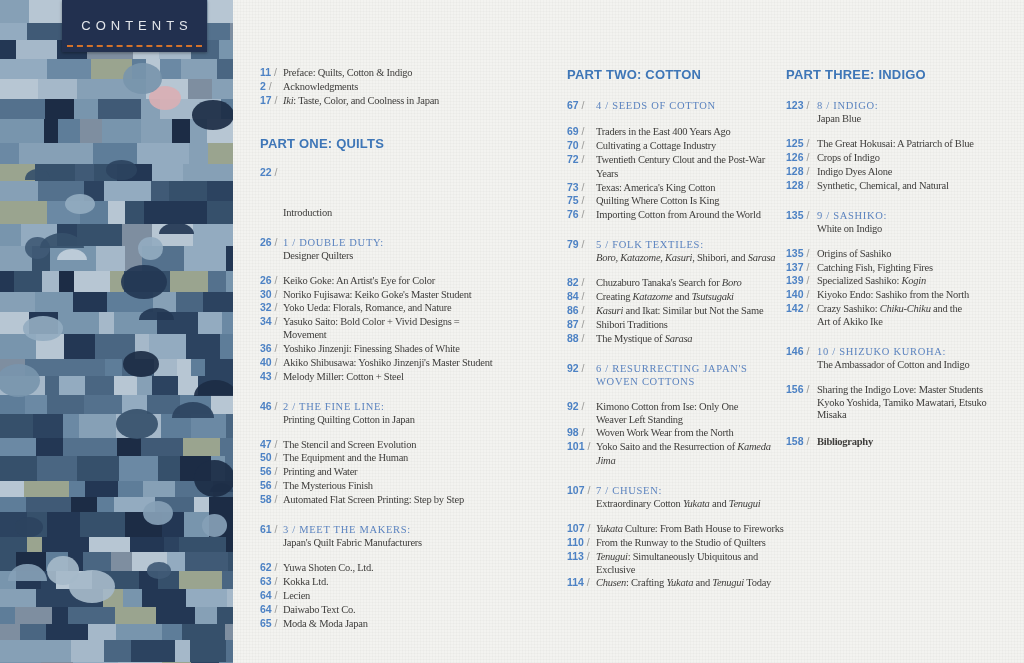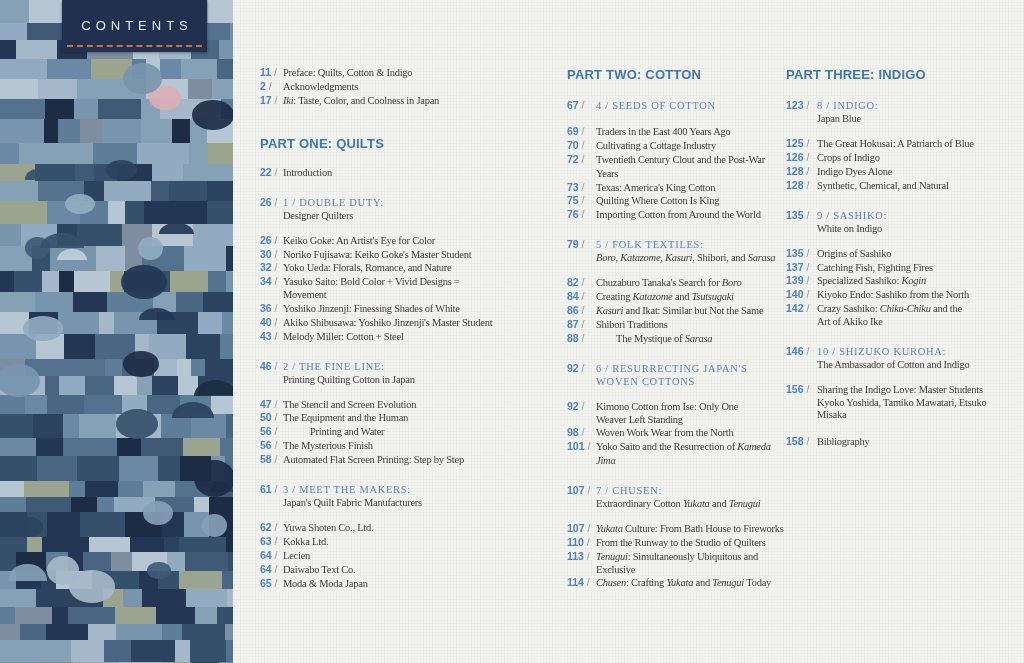--- a/index.html
+++ b/index.html
@@ -490,21 +490,21 @@
           <span class="num-cell"><span style="color: rgb(77, 130, 196);">17</span><span class="sl" style="color: rgb(154, 154, 152);"> /</span></span>
           <div class="etext" style="color: rgb(63, 62, 60);">
             <div class="line"><i>Iki</i><span>: Taste, Color, and Coolness in Japan</span></div>
           </div>
         </div>
       </div>
       <div class="part" style="color: rgb(62, 118, 183);">PART ONE: QUILTS</div>
       <div class="group">
         <div class="row entry">
           <span class="num-cell"><span style="color: rgb(77, 130, 196);">22</span><span class="sl" style="color: rgb(154, 154, 152);"> /</span></span>
-          <div class="etext" style="color: rgb(63, 62, 60);">
+          <div class="etext" style="color: rgb(63, 62, 60); margin-top: 40px;">
             <div class="line"><span>Introduction</span></div>
           </div>
         </div>
       </div>
       <div class="row chapter">
         <span class="num-cell"><span style="color: rgb(77, 130, 196);">26</span><span class="sl" style="color: rgb(154, 154, 152);"> /</span></span>
         <div>
           <div class="ch-title" style="color: rgb(91, 131, 191);">1 / DOUBLE DUTY:</div>
           <div class="ch-sub" style="color: rgb(63, 62, 60);"><span>Designer Quilters</span></div>
         </div>
@@ -569,21 +569,21 @@
           </div>
         </div>
         <div class="row entry">
           <span class="num-cell"><span style="color: rgb(77, 130, 196);">50</span><span class="sl" style="color: rgb(154, 154, 152);"> /</span></span>
           <div class="etext" style="color: rgb(63, 62, 60);">
             <div class="line"><span>The Equipment and the Human</span></div>
           </div>
         </div>
         <div class="row entry">
           <span class="num-cell"><span style="color: rgb(77, 130, 196);">56</span><span class="sl" style="color: rgb(154, 154, 152);"> /</span></span>
-          <div class="etext" style="color: rgb(63, 62, 60); margin-left: 27px;">
+          <div class="etext" style="color: rgb(63, 62, 60);">
             <div class="line"><span>Printing and Water</span></div>
           </div>
         </div>
         <div class="row entry">
           <span class="num-cell"><span style="color: rgb(77, 130, 196);">56</span><span class="sl" style="color: rgb(154, 154, 152);"> /</span></span>
           <div class="etext" style="color: rgb(63, 62, 60);">
             <div class="line"><span>The Mysterious Finish</span></div>
           </div>
         </div>
         <div class="row entry">
@@ -706,21 +706,21 @@
           </div>
         </div>
         <div class="row entry">
           <span class="num-cell"><span style="color: rgb(77, 130, 196);">87</span><span class="sl" style="color: rgb(154, 154, 152);"> /</span></span>
           <div class="etext" style="color: rgb(63, 62, 60);">
             <div class="line"><span>Shibori Traditions</span></div>
           </div>
         </div>
         <div class="row entry">
           <span class="num-cell"><span style="color: rgb(77, 130, 196);">88</span><span class="sl" style="color: rgb(154, 154, 152);"> /</span></span>
-          <div class="etext" style="color: rgb(63, 62, 60); margin-left: 20px;">
+          <div class="etext" style="color: rgb(63, 62, 60);">
             <div class="line"><span>The Mystique of </span><i>Sarasa</i></div>
           </div>
         </div>
       </div>
       <div class="row chapter">
         <span class="num-cell"><span style="color: rgb(77, 130, 196);">92</span><span class="sl" style="color: rgb(154, 154, 152);"> /</span></span>
         <div>
           <div class="ch-title" style="color: rgb(91, 131, 191);">6 / RESURRECTING JAPAN'S</div>
           <div class="ch-title" style="color: rgb(91, 131, 191);">WOVEN COTTONS</div>
         </div>
@@ -869,20 +869,20 @@
           <div class="etext" style="color: rgb(63, 62, 60);">
             <div class="line"><span>Sharing the Indigo Love: Master Students</span></div>
             <div class="line"><span>Kyoko Yoshida, Tamiko Mawatari, Etsuko</span></div>
             <div class="line"><span>Misaka</span></div>
           </div>
         </div>
       </div>
       <div class="group">
         <div class="row entry">
           <span class="num-cell"><span style="color: rgb(77, 130, 196);">158</span><span class="sl" style="color: rgb(154, 154, 152);"> /</span></span>
-          <div class="etext" style="color: rgb(63, 62, 60);">
+          <div class="etext" style="color: rgb(63, 62, 60); font-weight: bold;">
             <div class="line"><span>Bibliography</span></div>
           </div>
         </div>
       </div>
     </div>
 
 </div>
 
 </body></html>

